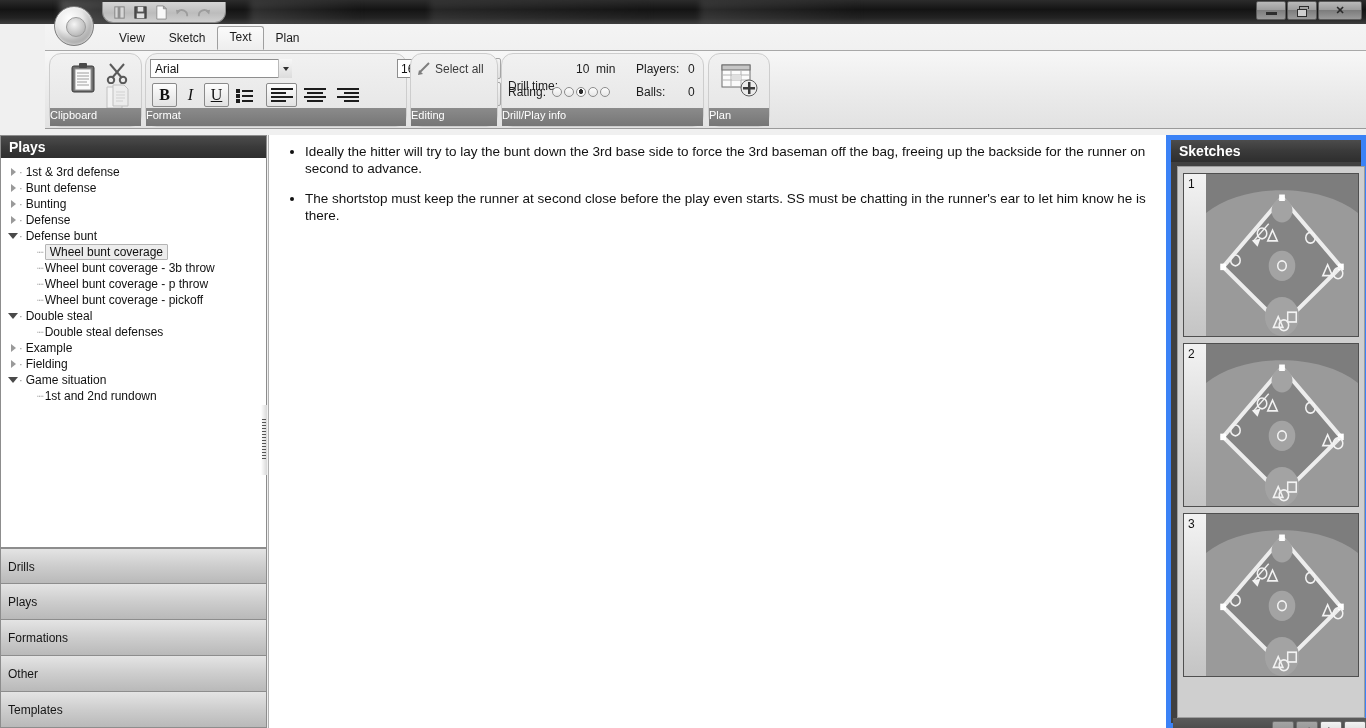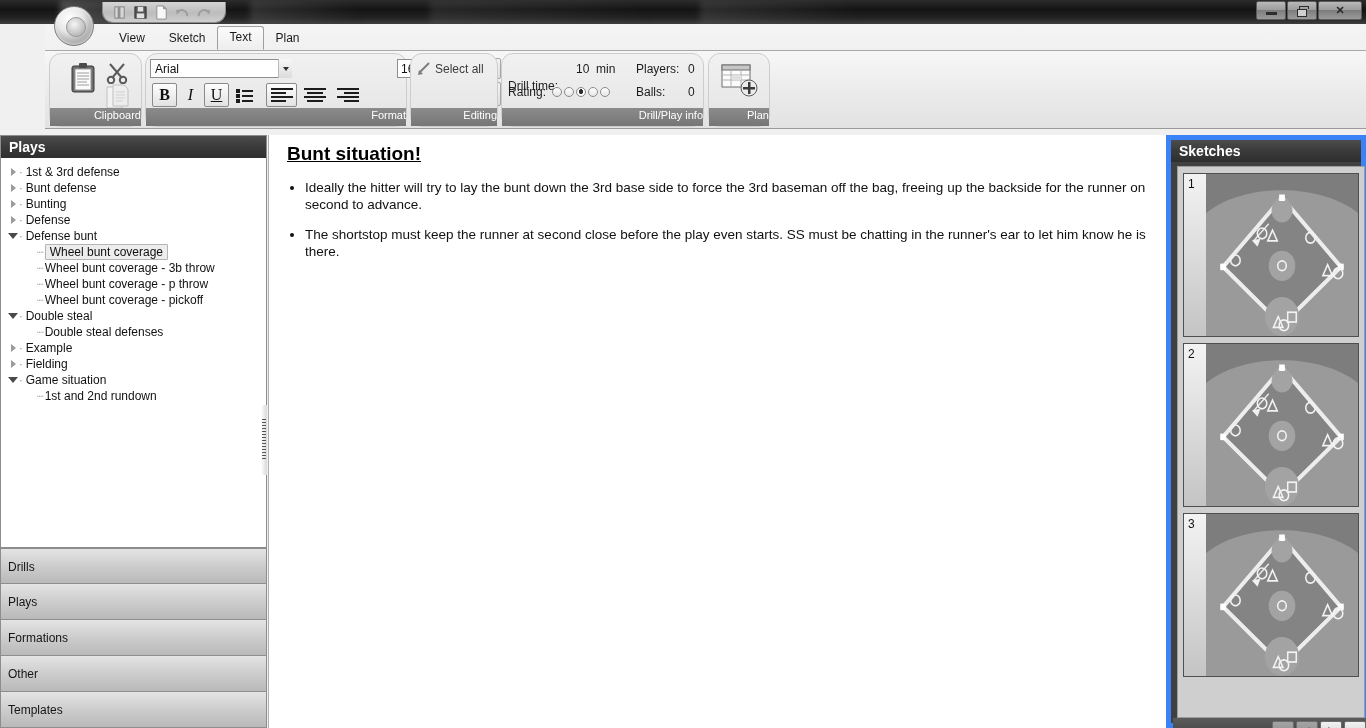--- a/index.html
+++ b/index.html
@@ -100,21 +100,21 @@
     border-top: 1px solid #a8a8a8; border-bottom: 1px solid #9a9a9a;
   }
   .grp {
     position: absolute; top: 2px; height: 74px;
     background: linear-gradient(180deg,#f1f1f1,#e4e4e4);
     border: 1px solid #cdcdcd; border-radius: 12px;
   }
   .grp-label {
     position: absolute; left: 0; right: 0; bottom: 0; height: 18px;
     background: linear-gradient(180deg,#8b8b8b,#767676);
-    color: #fff; font-size: 11px; text-align: right; line-height: 14px;
+    color: #fff; font-size: 11px; text-align: left; line-height: 14px;
   }
   .grp-dialog {
     position:absolute; right:3px; bottom:1px; width:10px; height:10px;
     color:#e8e8e8; font-size:9px; line-height:10px; text-align:center;
   }
 
   
   #grp-clipboard { left: 4px; width: 93px; }
   .cb-paste { position:absolute; left:20px; top:8px; width:26px; height:32px; }
   .cb-cut   { position:absolute; left:56px; top:8px; width:22px; height:22px; }
@@ -580,21 +580,20 @@
 
 <div class="lp-tabs" id="lp-tabs">
     <div class="lp-tab"><span>Drills</span></div>
     <div class="lp-tab"><span>Plays</span></div>
     <div class="lp-tab"><span>Formations</span></div>
     <div class="lp-tab"><span>Other</span></div>
     <div class="lp-tab"><span>Templates</span></div>
   </div>
 
 <div class="doc">
-  <div class="doc-title">Bunt situation!</div>
   <ul class="doc-list" id="doc-list">
       <li>Ideally the hitter will try to lay the bunt down the 3rd base side to force the 3rd baseman off the bag, freeing up the backside for the runner on second to advance.</li>
       <li>The shortstop must keep the runner at second close before the play even starts.  SS must be chatting in the runner's ear to let him know he is there.</li>
     </ul>
 </div>
 
 <div class="right-panel">
   <div class="panel-head">Sketches</div>
 
   <div class="sketch-list" id="sketch-list">

